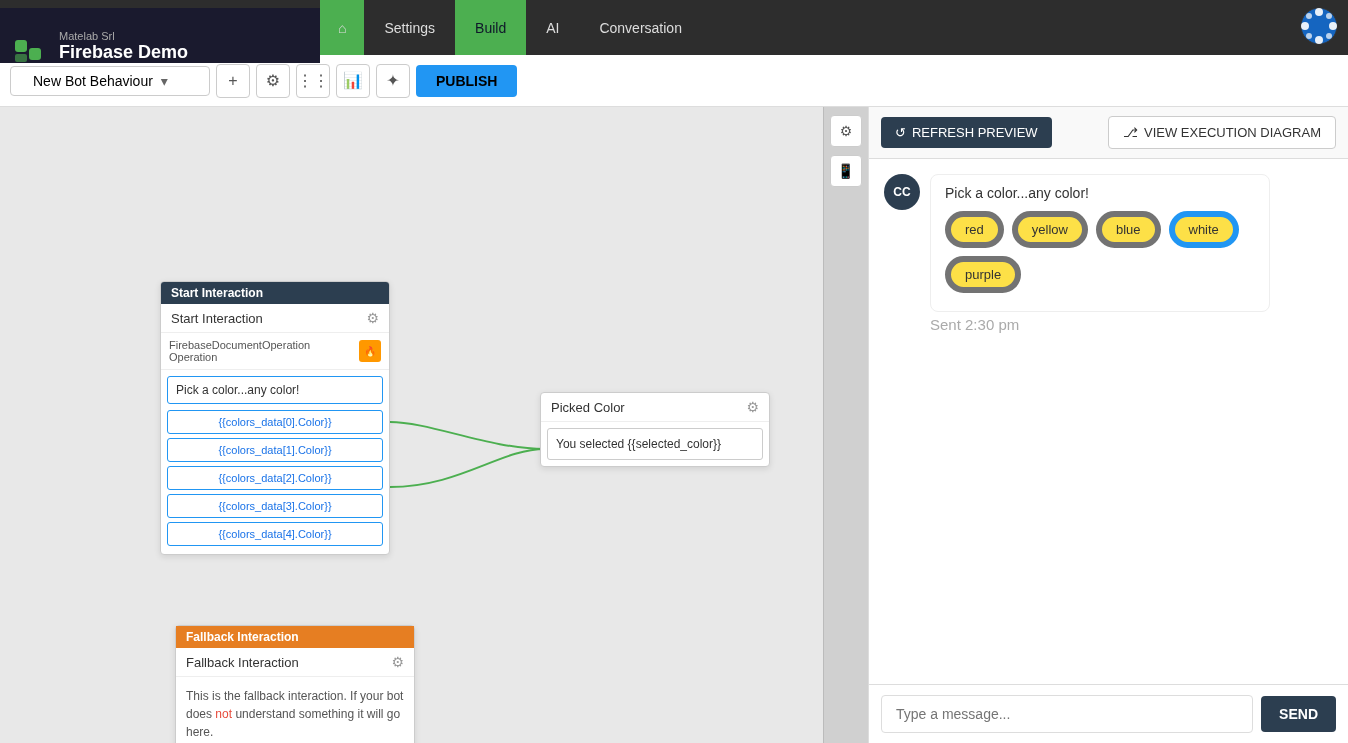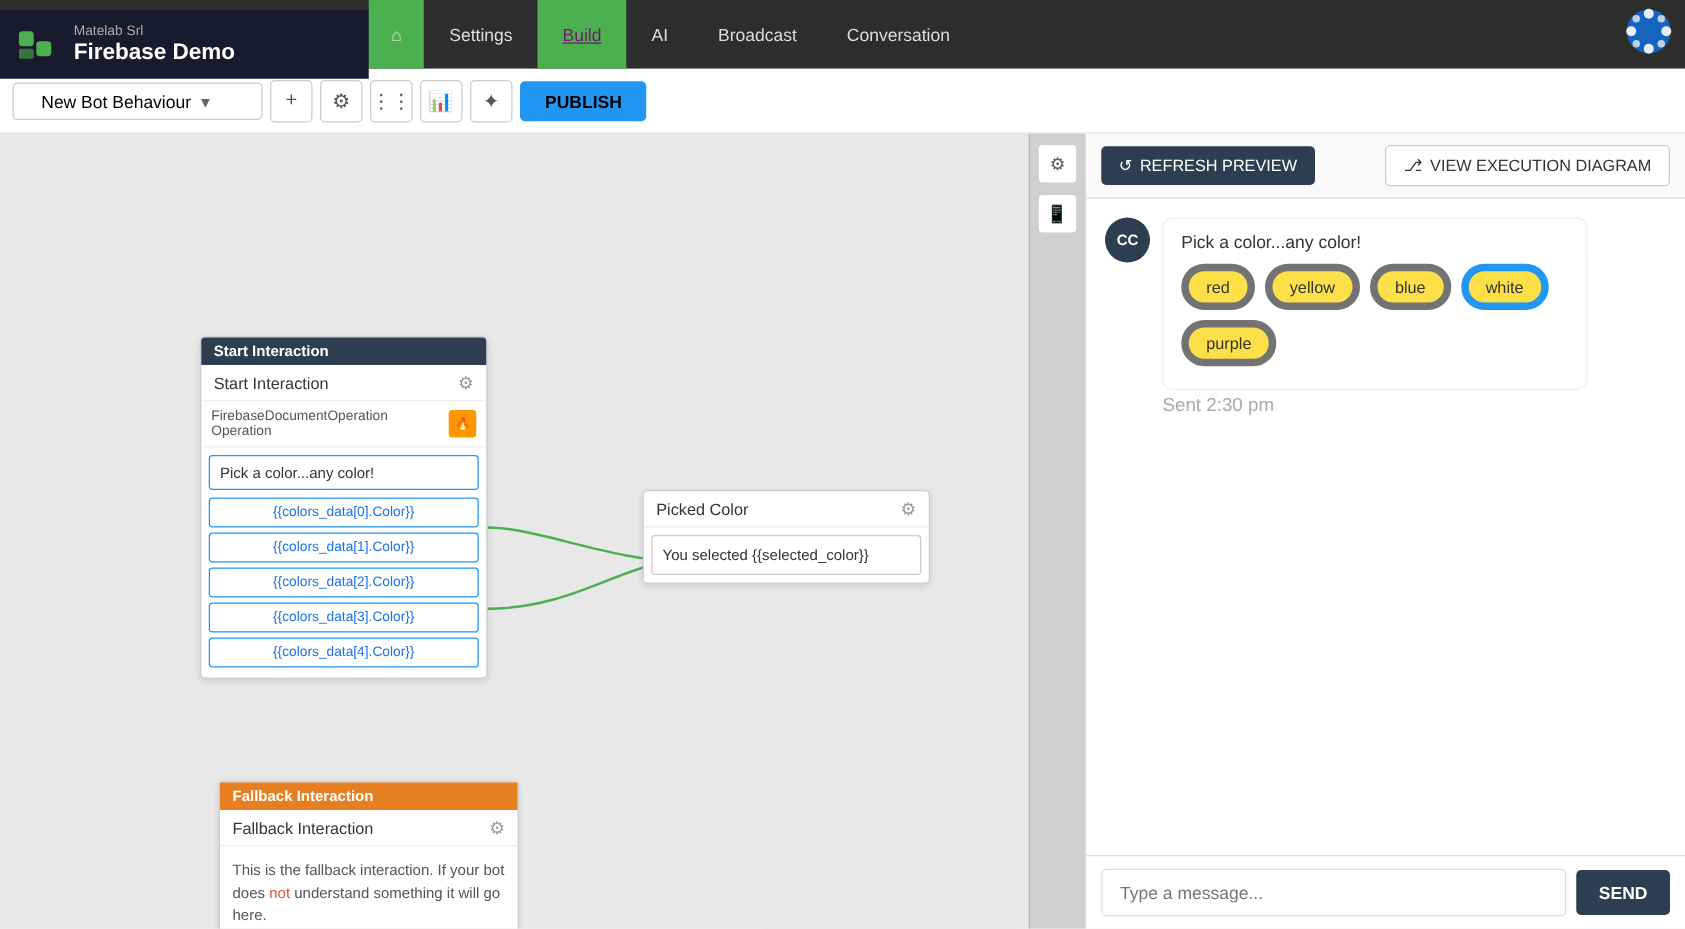--- a/index.html
+++ b/index.html
@@ -4,31 +4,31 @@
   <style>
     * { box-sizing: border-box; margin: 0; padding: 0; }
     body { font-family: -apple-system, BlinkMacSystemFont, 'Segoe UI', sans-serif; background: #f0f0f0; height: 743px; overflow: hidden; }
 
     
     .topnav {
       display: flex; align-items: center; height: 55px;
       background: #2d2d2d; color: white;
     }
     .logo-area {
-      display: flex; align-items: center; width: 295px;
+      display: flex; align-items: flex-end; width: 320px;
       background: #1a1a2e; height: 100%; padding: 0 15px; margin-top: 15px;
     }
     .logo-text-small { font-size: 11px; color: #aaa; }
     .logo-text-big { font-size: 18px; color: white; font-weight: 600; }
     .nav-items { display: flex; height: 100%; }
     .nav-item {
       display: flex; align-items: center; padding: 0 20px;
       color: #ddd; font-size: 14px; cursor: pointer; position: relative;
     }
-    .nav-item.active { background: #4caf50; color: #701a75; text-decoration: underline; }
+    .nav-item.active { background: #4caf50; color: #0f172a; }
     .nav-item.home { background: #4caf50; padding: 0 18px; }
 
     
     .toolbar {
       display: flex; align-items: center; height: 52px;
       background: white; border-bottom: 1px solid #ddd; padding: 0 10px; gap: 6px;
     }
     .bot-select {
       display: flex; align-items: center; border: 1px solid #ccc; border-radius: 4px;
       padding: 6px 22px; min-width: 200px; font-size: 14px; background: white; cursor: pointer;
@@ -66,21 +66,21 @@
       border-radius: 4px; box-shadow: 0 2px 6px rgba(0,0,0,0.1);
     }
     .node-header {
       display: flex; align-items: center; justify-content: space-between;
       padding: 6px 10px; font-size: 13px; font-weight: 500; color: #333;
       border-bottom: 1px solid #eee;
     }
     .node-gear { font-size: 14px; color: #999; cursor: pointer; }
 
     
-    .start-node { left: 160px; top: 162px; width: 230px; }
+    .start-node { left: 160px; top: 174px; width: 230px; }
     .start-node-label {
       background: #2c3e50; color: white; font-size: 12px; font-weight: 600;
       padding: 4px 10px; border-radius: 3px 3px 0 0; display: flex; align-items: center;
     }
     .firebase-op {
       display: flex; align-items: center; justify-content: space-between;
       padding: 6px 8px; border-bottom: 1px solid #eee; font-size: 11px; color: #555;
     }
     .firebase-op-badge {
       width: 22px; height: 22px; background: #ff9800; border-radius: 3px;
@@ -89,21 +89,21 @@
     .message-box {
       border: 1.5px solid #2196f3; margin: 6px; border-radius: 3px;
       padding: 6px 8px; font-size: 12px; color: #333;
     }
     .choice-item {
       border: 1px solid #2196f3; margin: 4px 6px; border-radius: 3px;
       padding: 5px 8px; font-size: 11px; color: #1a73e8; text-align: center;
     }
 
     
-    .picked-node { left: 514px; top: 285px; width: 230px; }
+    .picked-node { left: 540px; top: 285px; width: 230px; }
     .picked-node .node-header { font-size: 13px; }
     .picked-message {
       padding: 8px; margin: 6px; border: 1px solid #ccc; border-radius: 3px;
       font-size: 12px; color: #333;
     }
 
     
     .fallback-node { left: 175px; top: 518px; width: 240px; }
     .fallback-label {
       background: #e67e22; color: white; font-size: 12px; font-weight: 600;
@@ -191,23 +191,20 @@
       <span>⌂</span>
     </div>
     <div class="nav-item">
       <span>Settings</span>
     </div>
     <div class="nav-item active">
       <span>Build</span>
     </div>
     <div class="nav-item">
       <span>AI</span>
-    </div>
-    <div class="nav-item">
-      <span>Broadcast</span>
     </div>
     <div class="nav-item">
       <span>Conversation</span>
     </div>
   </div>
   <div style="margin-left:auto; margin-right:10px;">
     <svg width="38" height="38" viewBox="0 0 38 38">
       <circle cx="19" cy="19" r="18" fill="#1565c0" stroke="#333" stroke-width="1"></circle>
       <circle cx="19" cy="5" r="4" fill="white" opacity="0.9"></circle>
       <circle cx="5" cy="19" r="4" fill="white" opacity="0.9"></circle>

